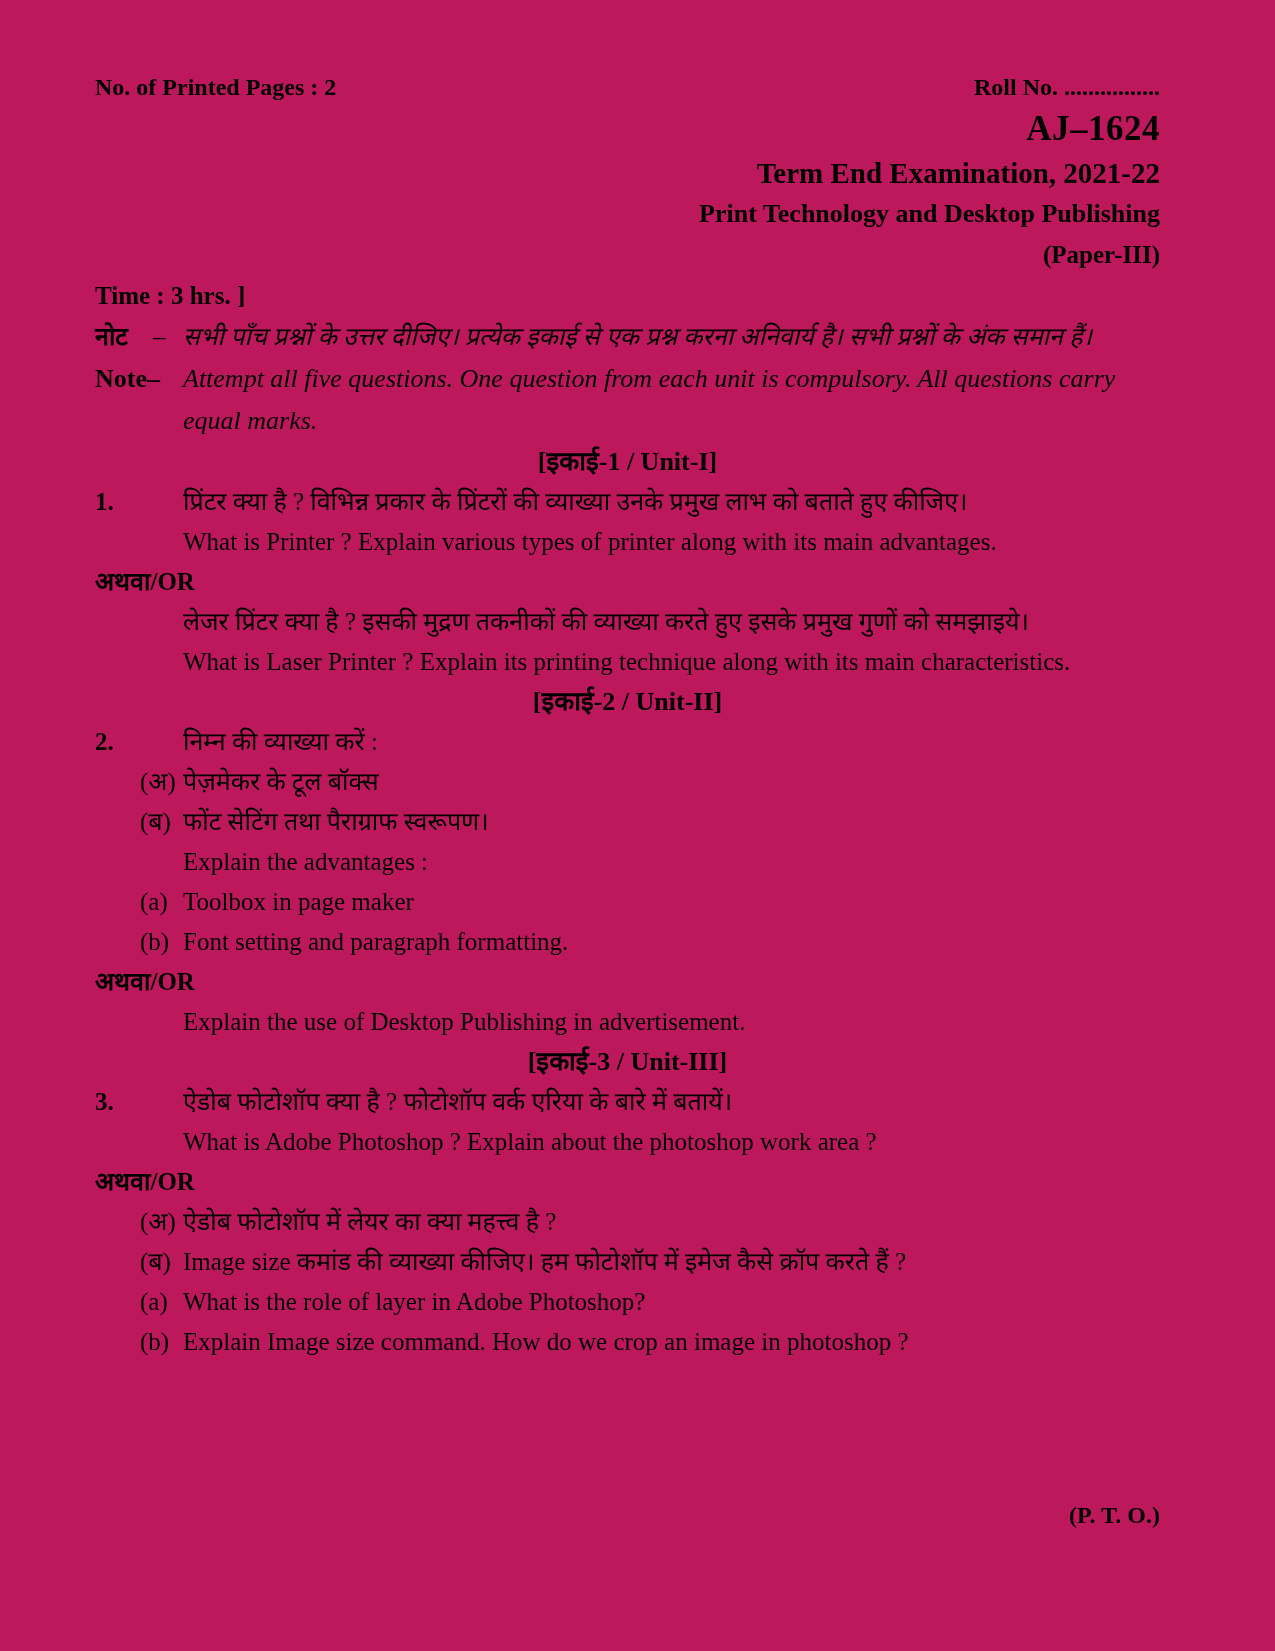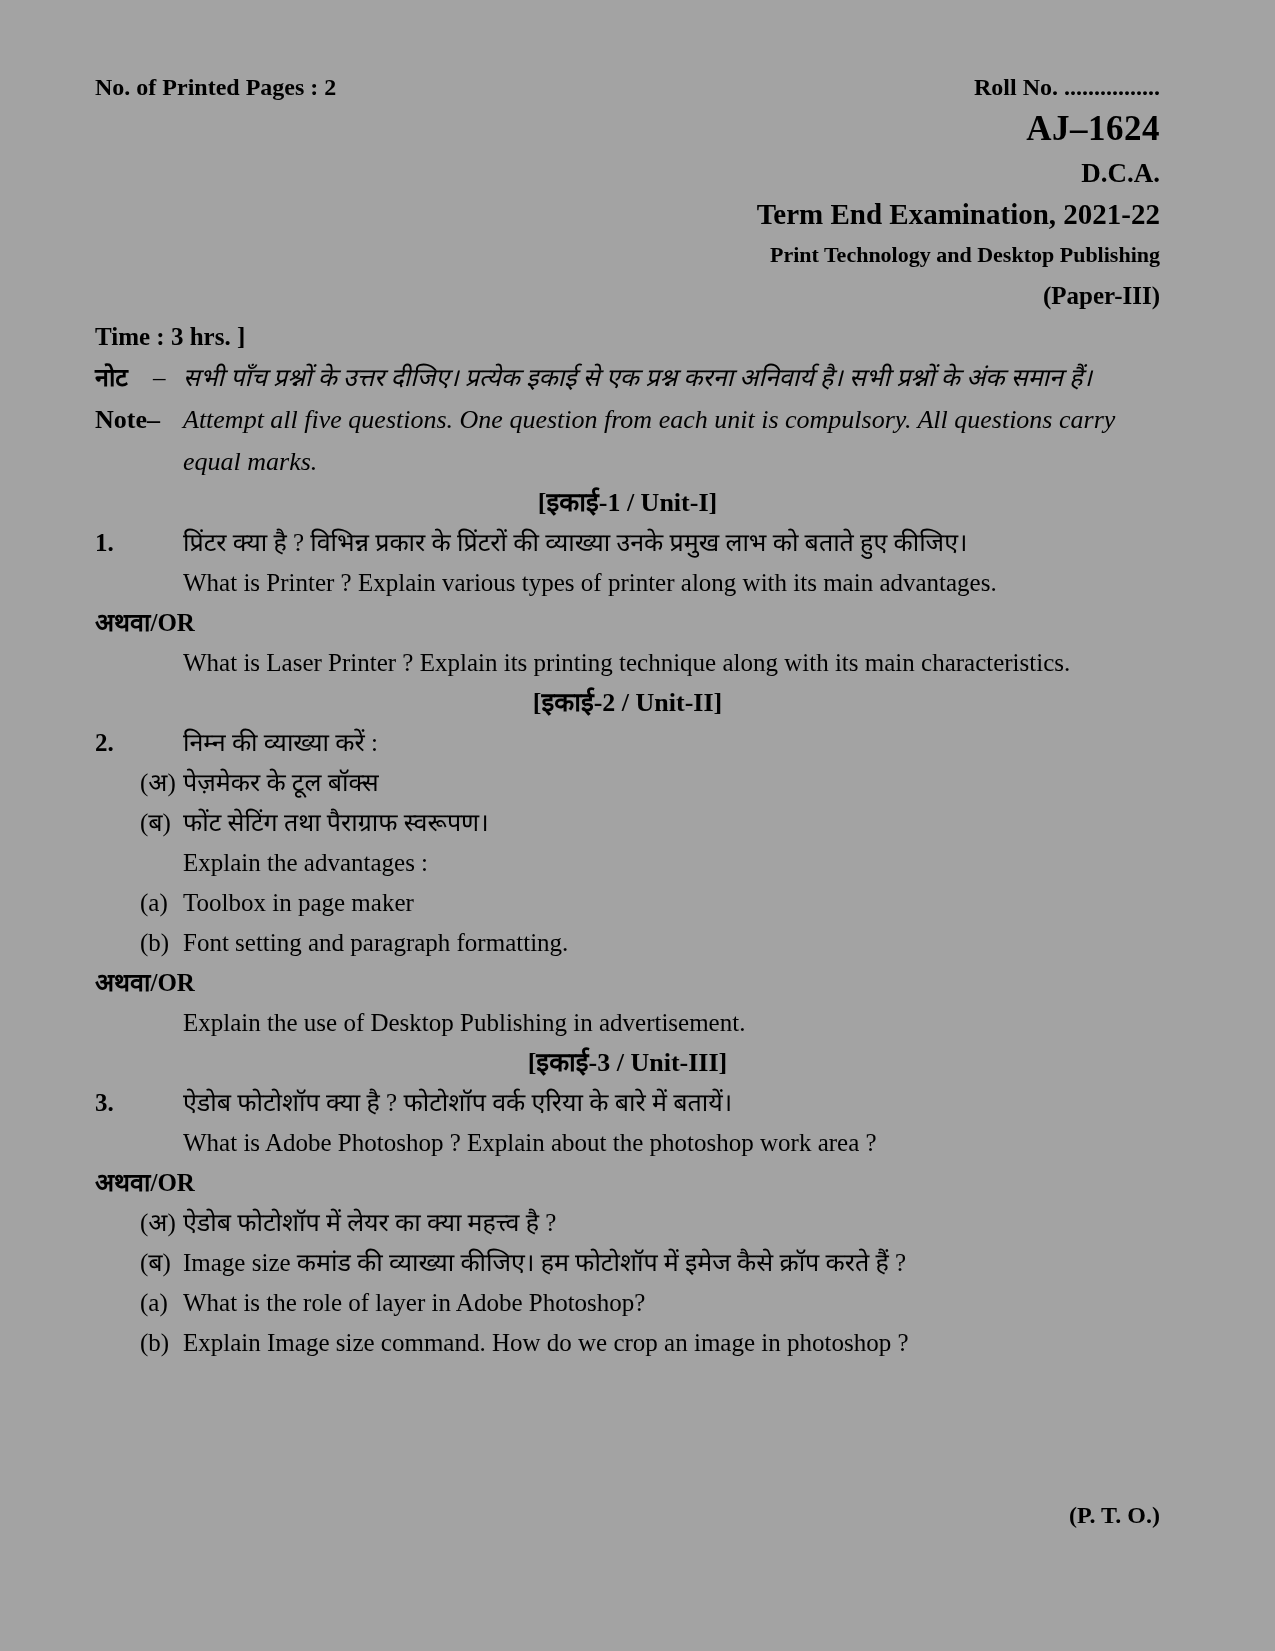--- a/index.html
+++ b/index.html
@@ -2,21 +2,21 @@
 <html><head>
 <meta charset="utf-8">
 <style>
   * { box-sizing: border-box; }
   html, body { margin: 0; padding: 0; background: #ffffff; }
   .page {
     position: relative;
     width: 1275px;
     height: 1651px;
     margin: 0 auto;
-    background: #a3a3a3;
+    background: #be185d;
     color: #000000;
     font-family: "Liberation Serif", "DejaVu Serif", serif;
     padding: 72px 115px 0 95px;
   }
   .top-row {
     display: flex;
     justify-content: space-between;
     font-weight: bold;
     font-size: 24px;
     line-height: 30px;
@@ -24,21 +24,21 @@
   .center { text-align: right; }
   .paper-code {
     font-size: 35px;
     font-weight: bold;
     line-height: 46px;
     margin-top: 4px;
     letter-spacing: 0.5px;
   }
   .course-line   { font-size: 27px; font-weight: bold; line-height: 40px; margin-top: 1px; }
   .exam-title    { font-size: 29px; font-weight: bold; line-height: 42px; }
-  .subject-line  { font-size: 22px; font-weight: bold; line-height: 40px; }
+  .subject-line  { font-size: 26px; font-weight: bold; line-height: 40px; }
   .paper-line    { font-size: 25px; font-weight: bold; line-height: 42px; }
   .time-row {
     display: flex;
     justify-content: space-between;
     font-weight: bold;
     font-size: 25px;
     line-height: 40px;
     gap: 44px;
   }
   .note-hi {
@@ -80,21 +80,20 @@
 <body>
 
 <div class="page">
 
   <div class="top-row">
     <span>No. of Printed Pages : 2</span>
     <span>Roll No. ................</span>
   </div>
 
   <div class="center paper-code">AJ–1624</div>
-  <div class="center course-line">D.C.A.</div>
   <div class="center exam-title">Term End Examination, 2021-22</div>
   <div class="center subject-line">Print Technology and Desktop Publishing</div>
   <div class="center paper-line">(Paper-III)</div>
 
   <div class="time-row">
     <span>Time : 3 hrs. ]</span>
   </div>
 
   <div class="note-hi">
     <span class="note-label">नोट</span>
@@ -107,20 +106,21 @@
     <span class="note-text">Attempt all five questions. One question from each unit is compulsory. All questions carry equal marks.</span>
   </div>
 
   <div class="brow unit-head">[इकाई-1  /  Unit-I]</div>
   <div class="brow q-row">
     <span class="q-num">1.</span>
     <span class="q-text">प्रिंटर क्या है ? विभिन्न प्रकार के प्रिंटरों की व्याख्या उनके प्रमुख लाभ को बताते हुए कीजिए।</span>
   </div>
   <div class="brow indent">What is Printer ? Explain various types of printer along with its main advantages.</div>
   <div class="brow or-row">अथवा/OR</div>
+  <div class="brow indent">लेजर प्रिंटर क्या है ? इसकी मुद्रण तकनीकों की व्याख्या करते हुए इसके प्रमुख गुणों को समझाइये।</div>
   <div class="brow indent">What is Laser Printer ? Explain its printing technique along with its main characteristics.</div>
 
   <div class="brow unit-head">[इकाई-2  /  Unit-II]</div>
   <div class="brow q-row">
     <span class="q-num">2.</span>
     <span class="q-text">निम्न की व्याख्या करें :</span>
   </div>
   <div class="brow sub-row">
     <span class="sub-marker">(अ)</span>
     <span class="sub-text">पेज़मेकर के टूल बॉक्स</span>

